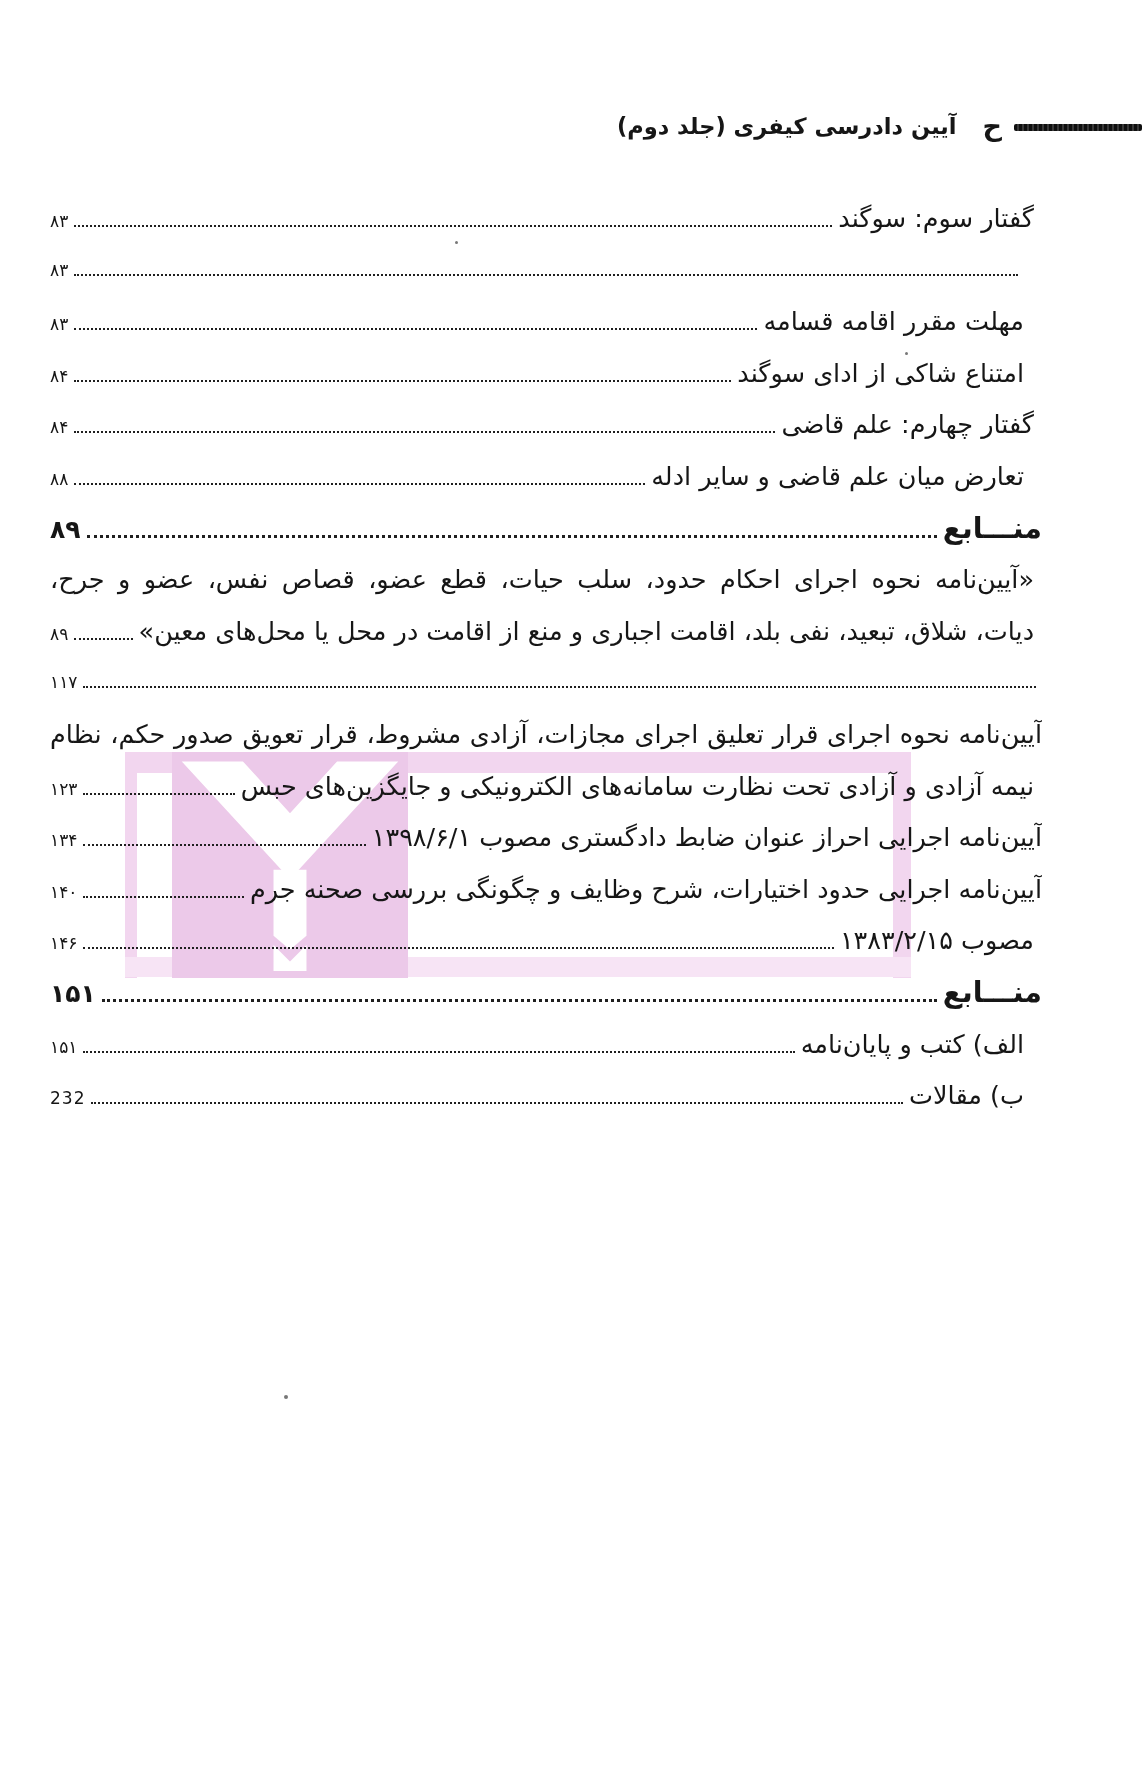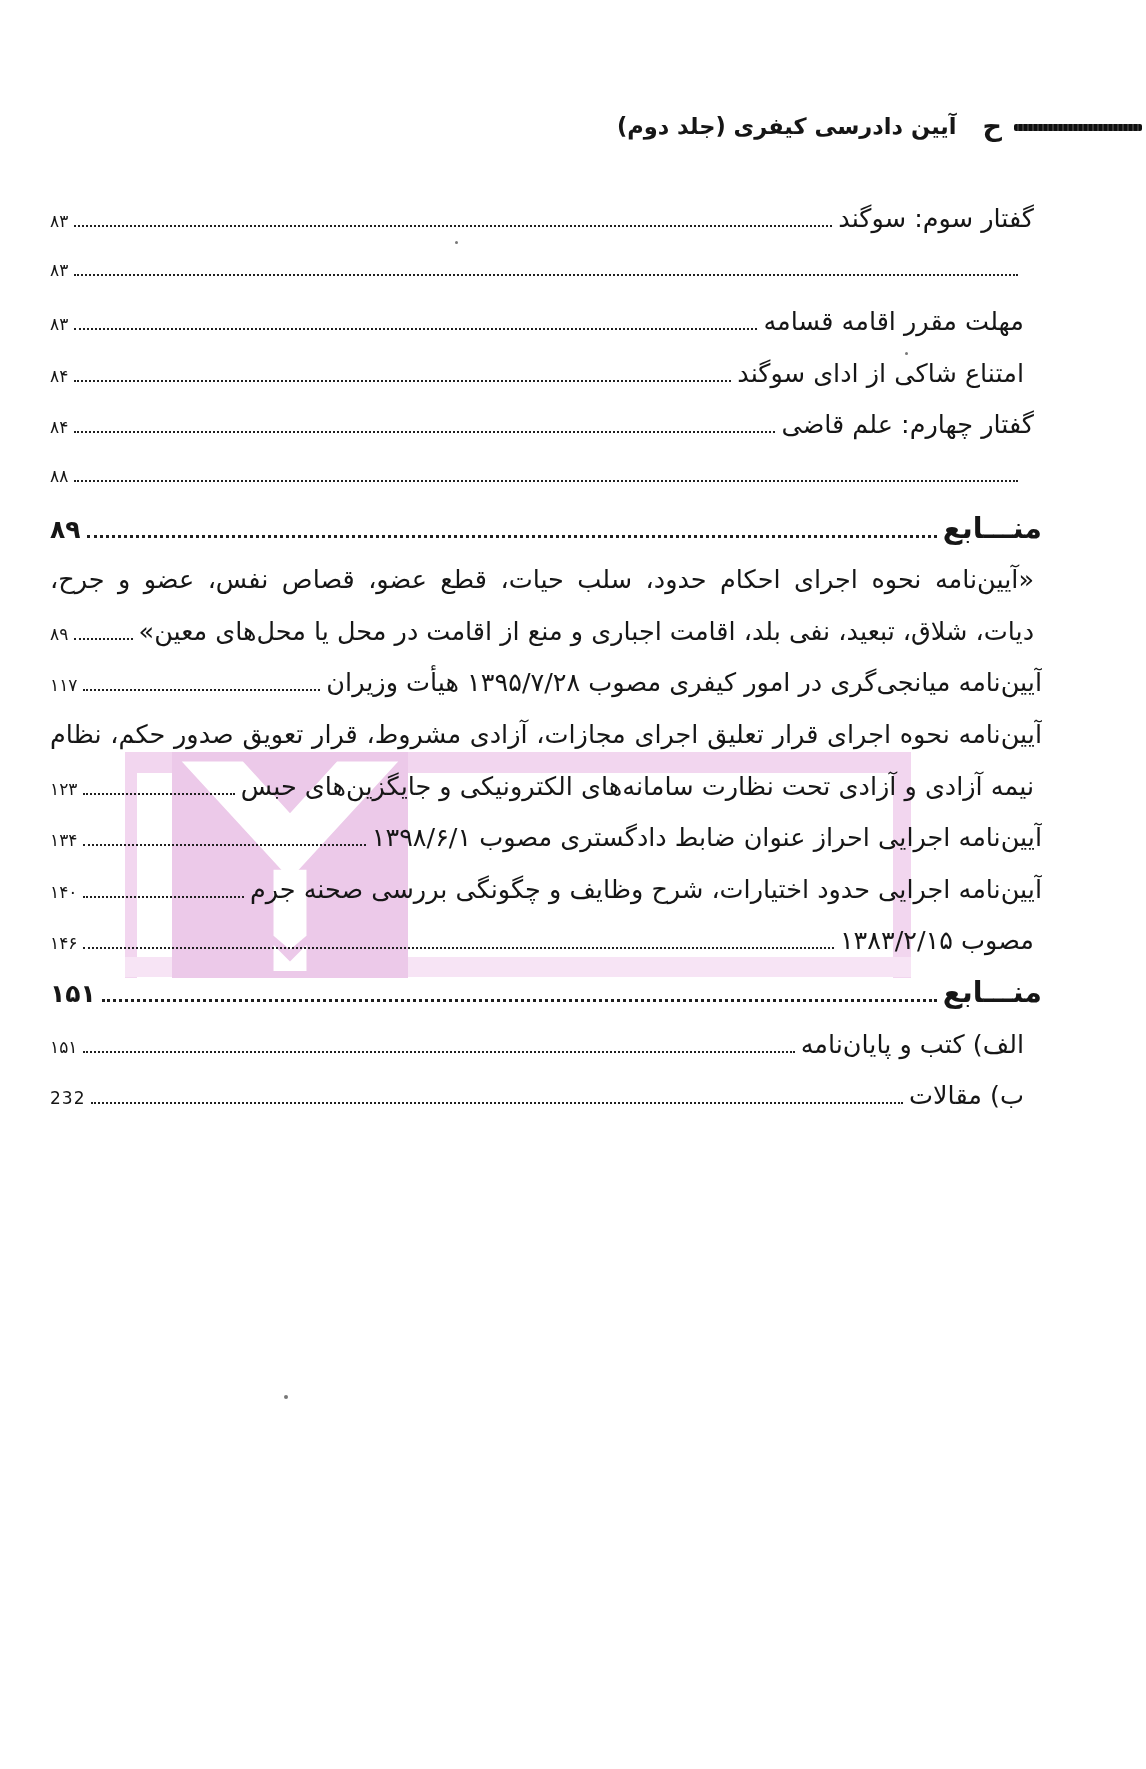--- a/index.html
+++ b/index.html
@@ -111,38 +111,38 @@
         <span class="t">امتناع شاکی از ادای سوگند</span>
         <span class="leader"></span>
         <span class="num">۸۴</span>
       </div>
       <div class="row" style="padding-right: 8px;">
         <span class="t">گفتار چهارم: علم قاضی</span>
         <span class="leader"></span>
         <span class="num">۸۴</span>
       </div>
       <div class="row" style="padding-right: 18px;">
+        <span class="t">تعارض میان علم قاضی و سایر ادله</span>
         <span class="leader"></span>
         <span class="num">۸۸</span>
       </div>
       <div class="row hd" style="padding-right: 0px;">
         <span class="t">منـــابع</span>
         <span class="leader"></span>
         <span class="num">۸۹</span>
       </div>
       <div class="row full" style="padding-right: 8px;">
         <span class="t">«آیین‌نامه نحوه اجرای احکام حدود، سلب حیات، قطع عضو، قصاص نفس، عضو و جرح،</span>
       </div>
       <div class="row" style="padding-right: 8px;">
         <span class="t">دیات، شلاق، تبعید، نفی بلد، اقامت اجباری و منع از اقامت در محل یا محل‌های معین»</span>
         <span class="leader"></span>
         <span class="num">۸۹</span>
       </div>
       <div class="row" style="padding-right: 0px;">
-        <span class="t">آیین‌نامه میانجی‌گری در امور کیفری مصوب ۱۳۹۵/۷/۲۸ هیأت وزیران</span>
         <span class="leader"></span>
         <span class="num">۱۱۷</span>
       </div>
       <div class="row full" style="padding-right: 0px;">
         <span class="t">آیین‌نامه نحوه اجرای قرار تعلیق اجرای مجازات، آزادی مشروط، قرار تعویق صدور حکم، نظام</span>
       </div>
       <div class="row" style="padding-right: 8px;">
         <span class="t">نیمه آزادی و آزادی تحت نظارت سامانه‌های الکترونیکی و جایگزین‌های حبس</span>
         <span class="leader"></span>
         <span class="num">۱۲۳</span>

